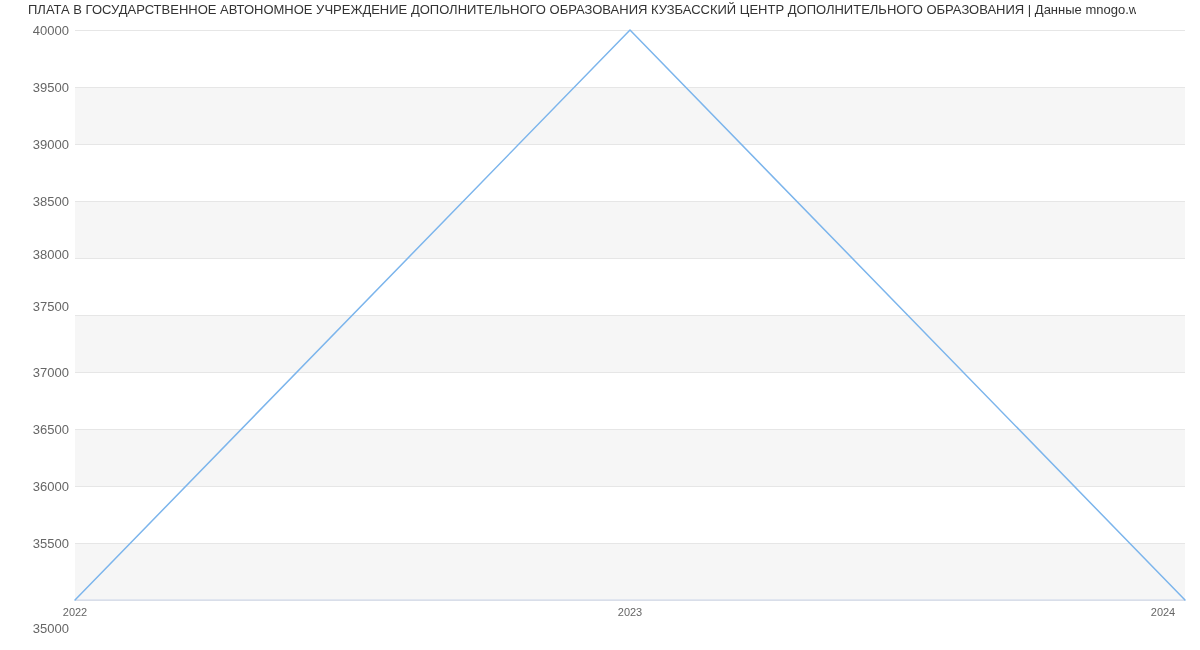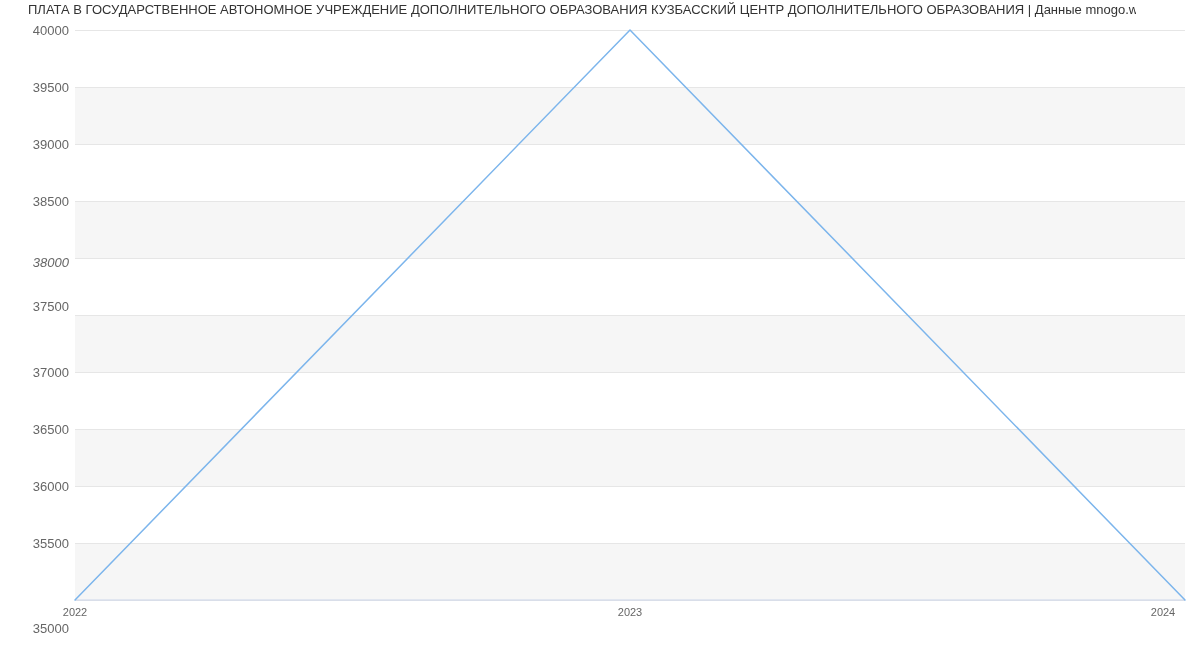--- a/index.html
+++ b/index.html
@@ -105,21 +105,21 @@
         <div class="y-tick" style="top: 456px;">36000</div>
         <div class="gridline" style="top: 399px;"></div>
         <div class="y-tick" style="top: 399px;">36500</div>
         <div class="band" style="top: 285px; height: 57px;"></div>
         <div class="gridline" style="top: 342px;"></div>
         <div class="y-tick" style="top: 342px;">37000</div>
         <div class="gridline" style="top: 285px;"></div>
         <div class="y-tick" style="top: 276px;">37500</div>
         <div class="band" style="top: 171px; height: 57px;"></div>
         <div class="gridline" style="top: 228px;"></div>
-        <div class="y-tick" style="top: 232px; font-style: italic;">38000</div>
+        <div class="y-tick" style="top: 224px;">38000</div>
         <div class="gridline" style="top: 171px;"></div>
         <div class="y-tick" style="top: 171px; text-align: right;">38500</div>
         <div class="band" style="top: 57px; height: 57px;"></div>
         <div class="gridline" style="top: 114px;"></div>
         <div class="y-tick" style="top: 114px;">39000</div>
         <div class="gridline" style="top: 57px;"></div>
         <div class="y-tick" style="top: 57px;">39500</div>
         <div class="gridline" style="top: 0px;"></div>
         <div class="y-tick" style="top: 0px;">40000</div>
         <div class="x-tick" style="left: 0px;">2022</div>

